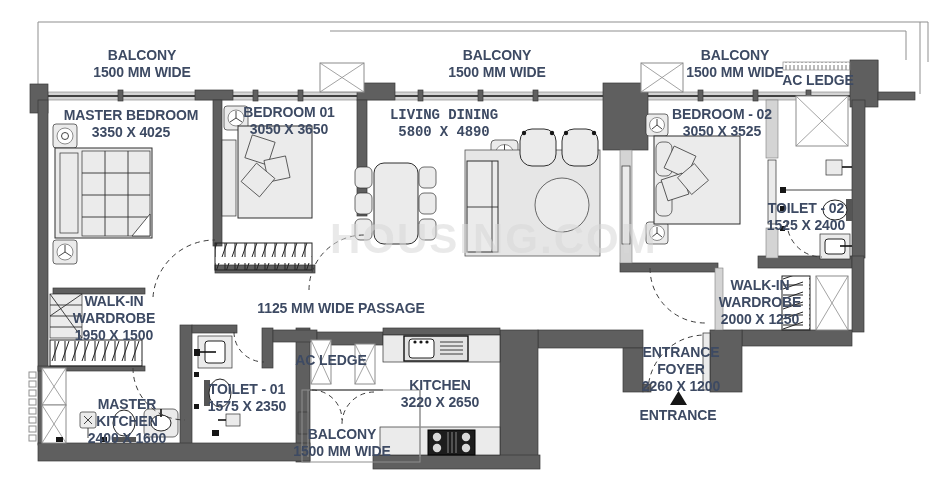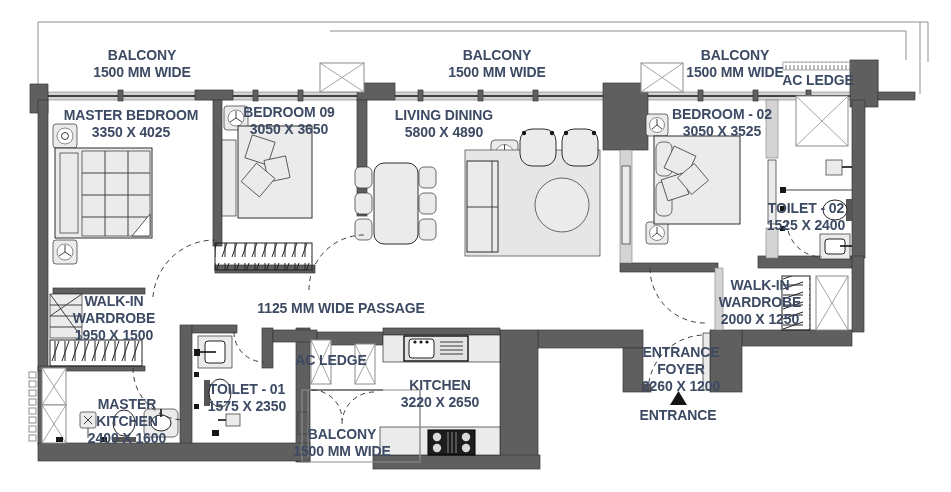--- a/index.html
+++ b/index.html
@@ -334,20 +334,21 @@
       <path class="dash" d="M234,332 A30,30 0 0 0 264,362"></path>
       <path class="dash" d="M648,392 A57,57 0 0 1 705,335"></path>
       <path class="dash" d="M312,390 A30,30 0 0 1 342,420"></path>
       <path class="dash" d="M374,392 A32,32 0 0 0 342,424"></path>
     </g>
 
     <rect class="furnNS" x="703" y="333" width="7" height="57"></rect>
     <path d="M670,405 L687,405 L678.5,391 Z" class="dark"></path>
   </svg>
 
+  <div class="watermark">HOUSING.COM</div>
 
   <div>
       <div class="room-label" style="left: 142px; top: 47px;">
         <div>BALCONY</div>
         <div>1500 MM WIDE</div>
       </div>
       <div class="room-label" style="left: 497px; top: 47px;">
         <div>BALCONY</div>
         <div>1500 MM WIDE</div>
       </div>
@@ -356,24 +357,24 @@
         <div>1500 MM WIDE</div>
       </div>
       <div class="room-label" style="left: 818px; top: 72px;">
         <div>AC LEDGE</div>
       </div>
       <div class="room-label" style="left: 131px; top: 107px;">
         <div>MASTER BEDROOM</div>
         <div>3350 X 4025</div>
       </div>
       <div class="room-label" style="left: 289px; top: 104px;">
-        <div>BEDROOM 09</div>
+        <div>BEDROOM 01</div>
         <div>3050 X 3650</div>
       </div>
-      <div class="room-label" style="left: 444px; top: 107px;">
+      <div class="room-label" style="left: 444px; top: 107px; font-family: Liberation Mono, monospace;">
         <div>LIVING DINING</div>
         <div>5800 X 4890</div>
       </div>
       <div class="room-label" style="left: 722px; top: 106px; text-align: center;">
         <div>BEDROOM - 02</div>
         <div>3050 X 3525</div>
       </div>
       <div class="room-label" style="left: 806px; top: 200px;">
         <div>TOILET - 02</div>
         <div>1525 X 2400</div>

